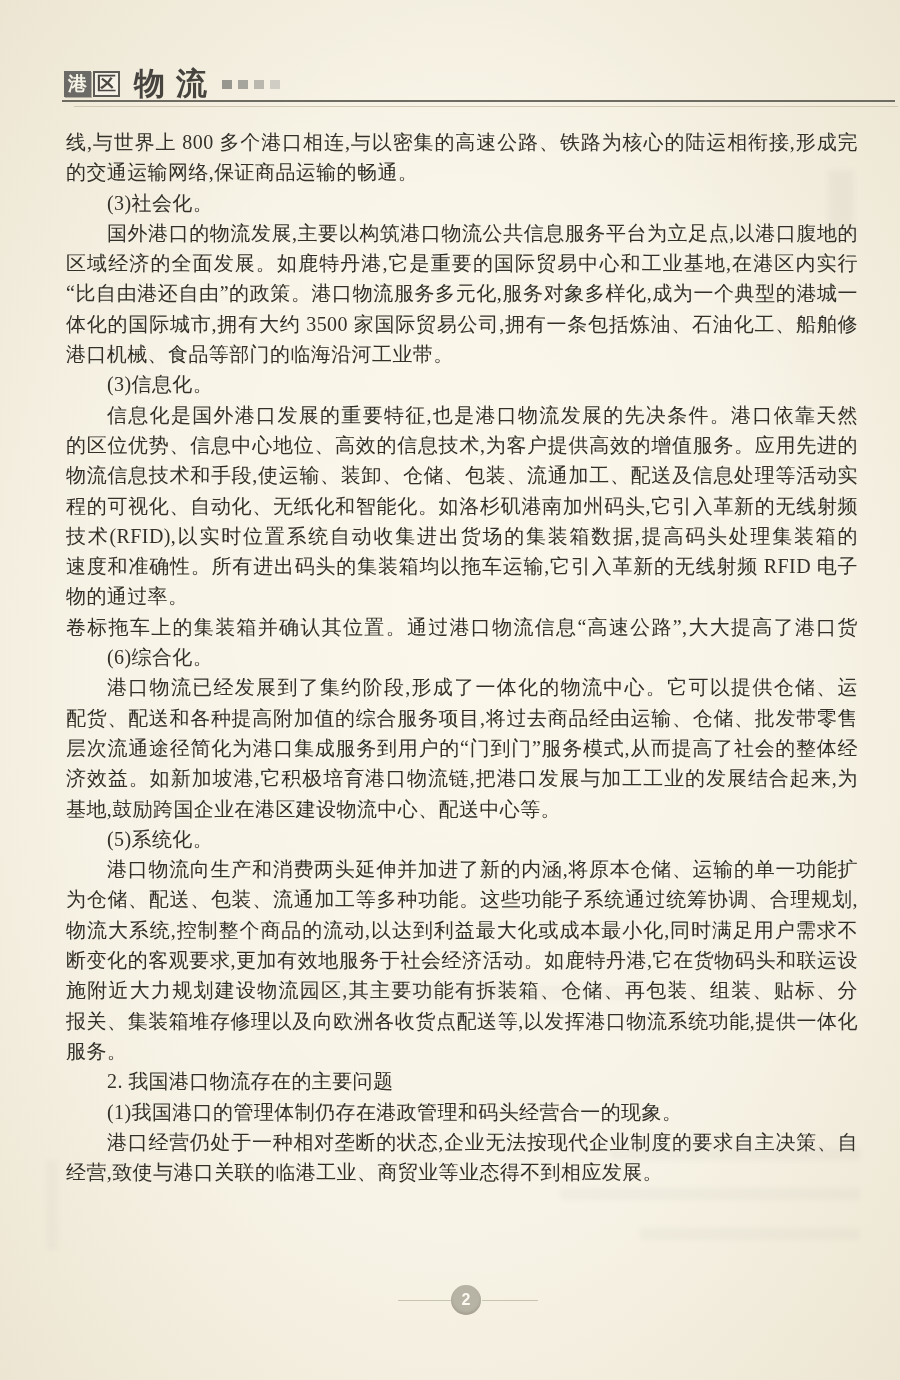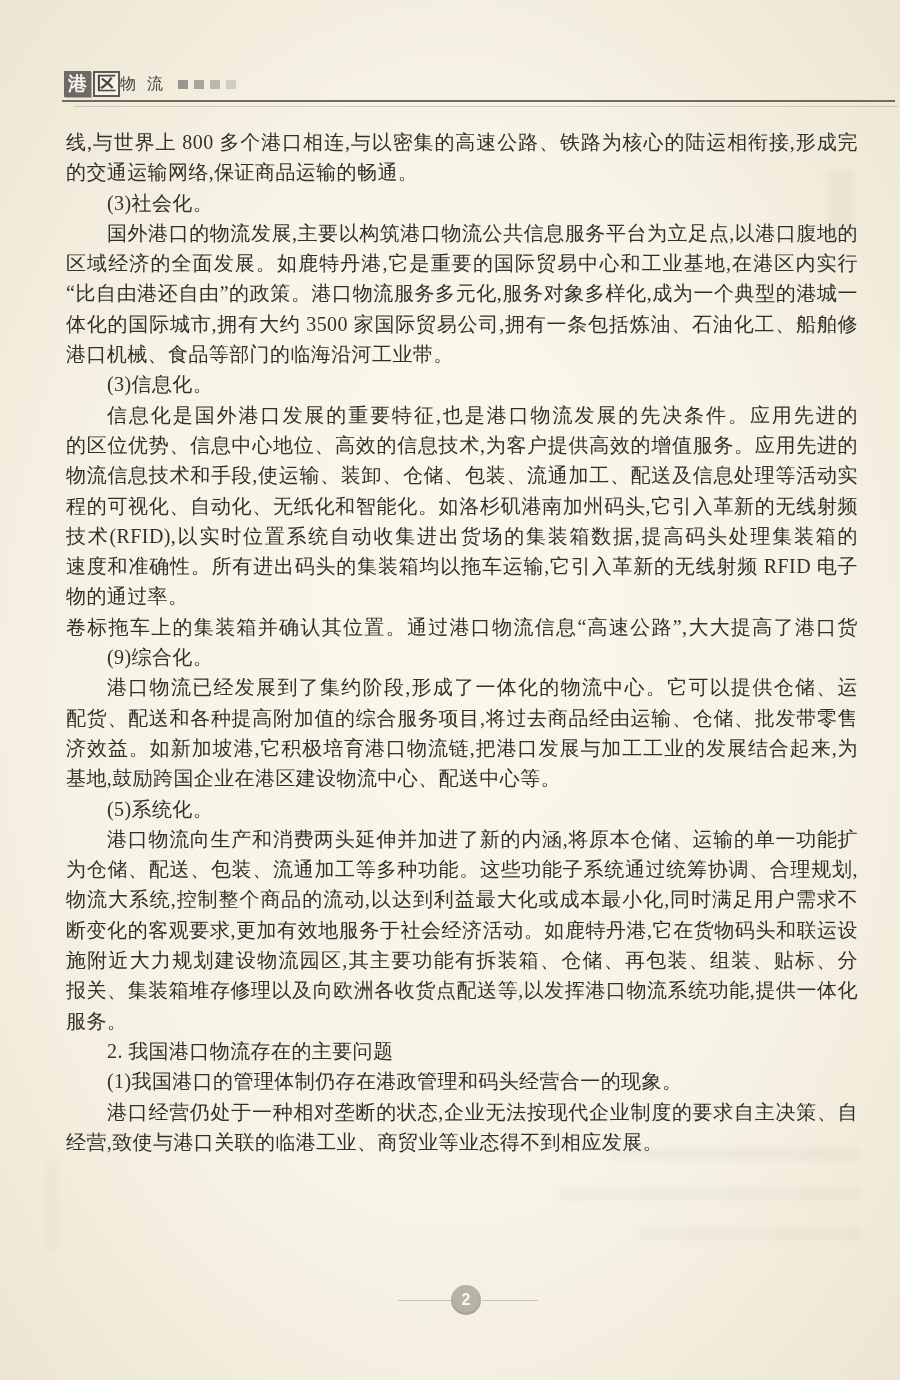--- a/index.html
+++ b/index.html
@@ -12,21 +12,21 @@
     background-color:#f6f2e5;
     font-family:"Liberation Serif","DejaVu Serif",serif;
     color:#33302a;
   }
   
   .hdr{position:absolute;left:64px;top:70px;height:28px;display:flex;align-items:center;}
   .hbox{width:27px;height:26px;display:flex;align-items:center;justify-content:center;
         font-size:19px;font-weight:bold;box-sizing:border-box;}
   .hbox-dark{background:#6b6a66;color:#f6f3e7;box-shadow:1px 1px 0 rgba(90,85,75,.4);}
   .hbox-light{border:2px solid #5c5a54;color:#4a4742;margin-left:2px;background:rgba(255,255,255,.35);}
-  .htitle{font-size:16px;font-weight:normal;color:#474440;letter-spacing:11px;}
+  .htitle{font-size:31px;font-weight:bold;color:#474440;letter-spacing:11px;margin-left:14px;}
   .sqs{display:flex;gap:6px;margin-left:4px;}
   .sqs span{width:10px;height:9px;display:block;}
   .rule1{position:absolute;left:62px;width:833px;top:100px;border-top:2.5px solid #6e6b63;}
   .rule2{position:absolute;left:74px;width:824px;top:106px;border-top:1.5px solid #c7bba1;opacity:.75;}
   
   .content{position:absolute;left:66px;top:127px;width:792px;font-size:20px;}
   .line{height:30.3px;line-height:30.3px;overflow:hidden;letter-spacing:.4px;}
   .line.full{text-align:justify;text-align-last:justify;}
   .line.indent{text-indent:41px;}
   
@@ -62,31 +62,32 @@
   <main class="content">
       <div class="line full">线,与世界上 800 多个港口相连,与以密集的高速公路、铁路为核心的陆运相衔接,形成完善</div>
       <div class="line">的交通运输网络,保证商品运输的畅通。</div>
       <div class="line indent">(3)社会化。</div>
       <div class="line indent full">国外港口的物流发展,主要以构筑港口物流公共信息服务平台为立足点,以港口腹地的</div>
       <div class="line full">区域经济的全面发展。如鹿特丹港,它是重要的国际贸易中心和工业基地,在港区内实行</div>
       <div class="line full">“比自由港还自由”的政策。港口物流服务多元化,服务对象多样化,成为一个典型的港城一</div>
       <div class="line full">体化的国际城市,拥有大约 3500 家国际贸易公司,拥有一条包括炼油、石油化工、船舶修造、</div>
       <div class="line">港口机械、食品等部门的临海沿河工业带。</div>
       <div class="line indent">(3)信息化。</div>
-      <div class="line indent full">信息化是国外港口发展的重要特征,也是港口物流发展的先决条件。应用先进的</div>
+      <div class="line indent full">信息化是国外港口发展的重要特征,也是港口物流发展的先决条件。港口依靠天然</div>
       <div class="line full">的区位优势、信息中心地位、高效的信息技术,为客户提供高效的增值服务。应用先进的</div>
       <div class="line full">物流信息技术和手段,使运输、装卸、仓储、包装、流通加工、配送及信息处理等活动实现全</div>
       <div class="line full">程的可视化、自动化、无纸化和智能化。如洛杉矶港南加州码头,它引入革新的无线射频</div>
       <div class="line full">技术(RFID),以实时位置系统自动收集进出货场的集装箱数据,提高码头处理集装箱的</div>
       <div class="line full">速度和准确性。所有进出码头的集装箱均以拖车运输,它引入革新的无线射频 RFID 电子</div>
       <div class="line">物的通过率。</div>
       <div class="line full">卷标拖车上的集装箱并确认其位置。通过港口物流信息“高速公路”,大大提高了港口货</div>
-      <div class="line indent">(9)综合化。</div>
+      <div class="line indent">(6)综合化。</div>
       <div class="line indent full">港口物流已经发展到了集约阶段,形成了一体化的物流中心。它可以提供仓储、运输、</div>
       <div class="line full">配货、配送和各种提高附加值的综合服务项目,将过去商品经由运输、仓储、批发带零售的多</div>
+      <div class="line full">层次流通途径简化为港口集成服务到用户的“门到门”服务模式,从而提高了社会的整体经</div>
       <div class="line full">济效益。如新加坡港,它积极培育港口物流链,把港口发展与加工工业的发展结合起来,为</div>
       <div class="line">基地,鼓励跨国企业在港区建设物流中心、配送中心等。</div>
       <div class="line indent">(5)系统化。</div>
       <div class="line indent full">港口物流向生产和消费两头延伸并加进了新的内涵,将原本仓储、运输的单一功能扩展</div>
       <div class="line full">为仓储、配送、包装、流通加工等多种功能。这些功能子系统通过统筹协调、合理规划,形成</div>
       <div class="line full">物流大系统,控制整个商品的流动,以达到利益最大化或成本最小化,同时满足用户需求不</div>
       <div class="line full">断变化的客观要求,更加有效地服务于社会经济活动。如鹿特丹港,它在货物码头和联运设</div>
       <div class="line full">施附近大力规划建设物流园区,其主要功能有拆装箱、仓储、再包装、组装、贴标、分拣、测试、</div>
       <div class="line full">报关、集装箱堆存修理以及向欧洲各收货点配送等,以发挥港口物流系统功能,提供一体化</div>
       <div class="line">服务。</div>

